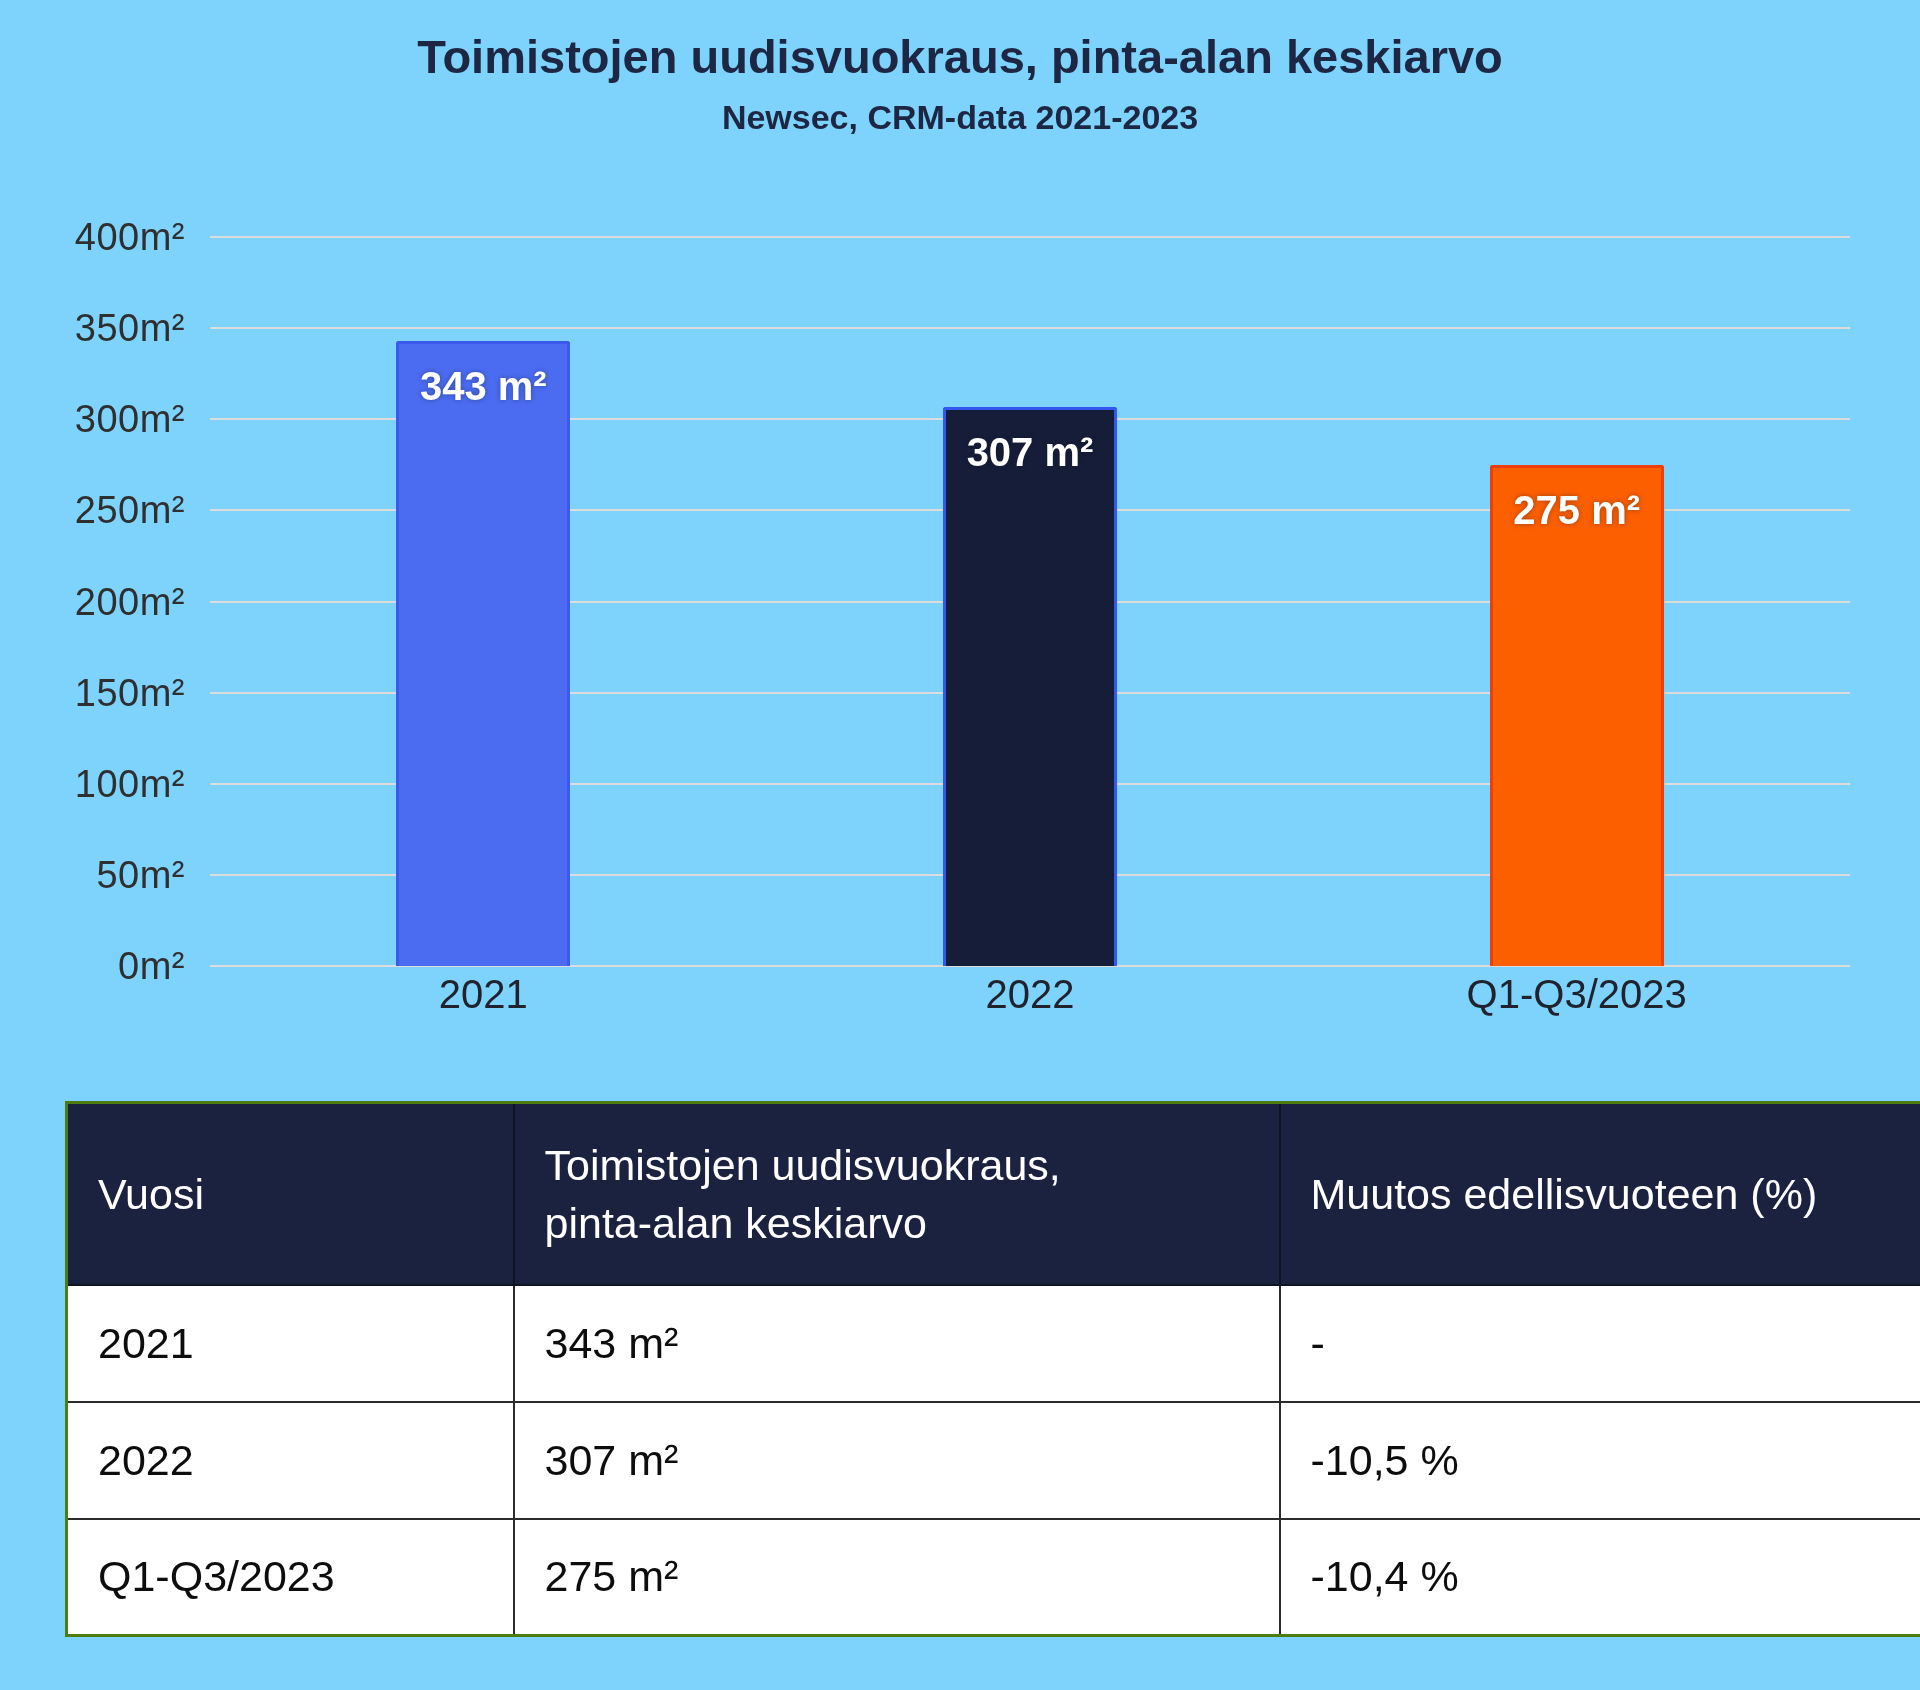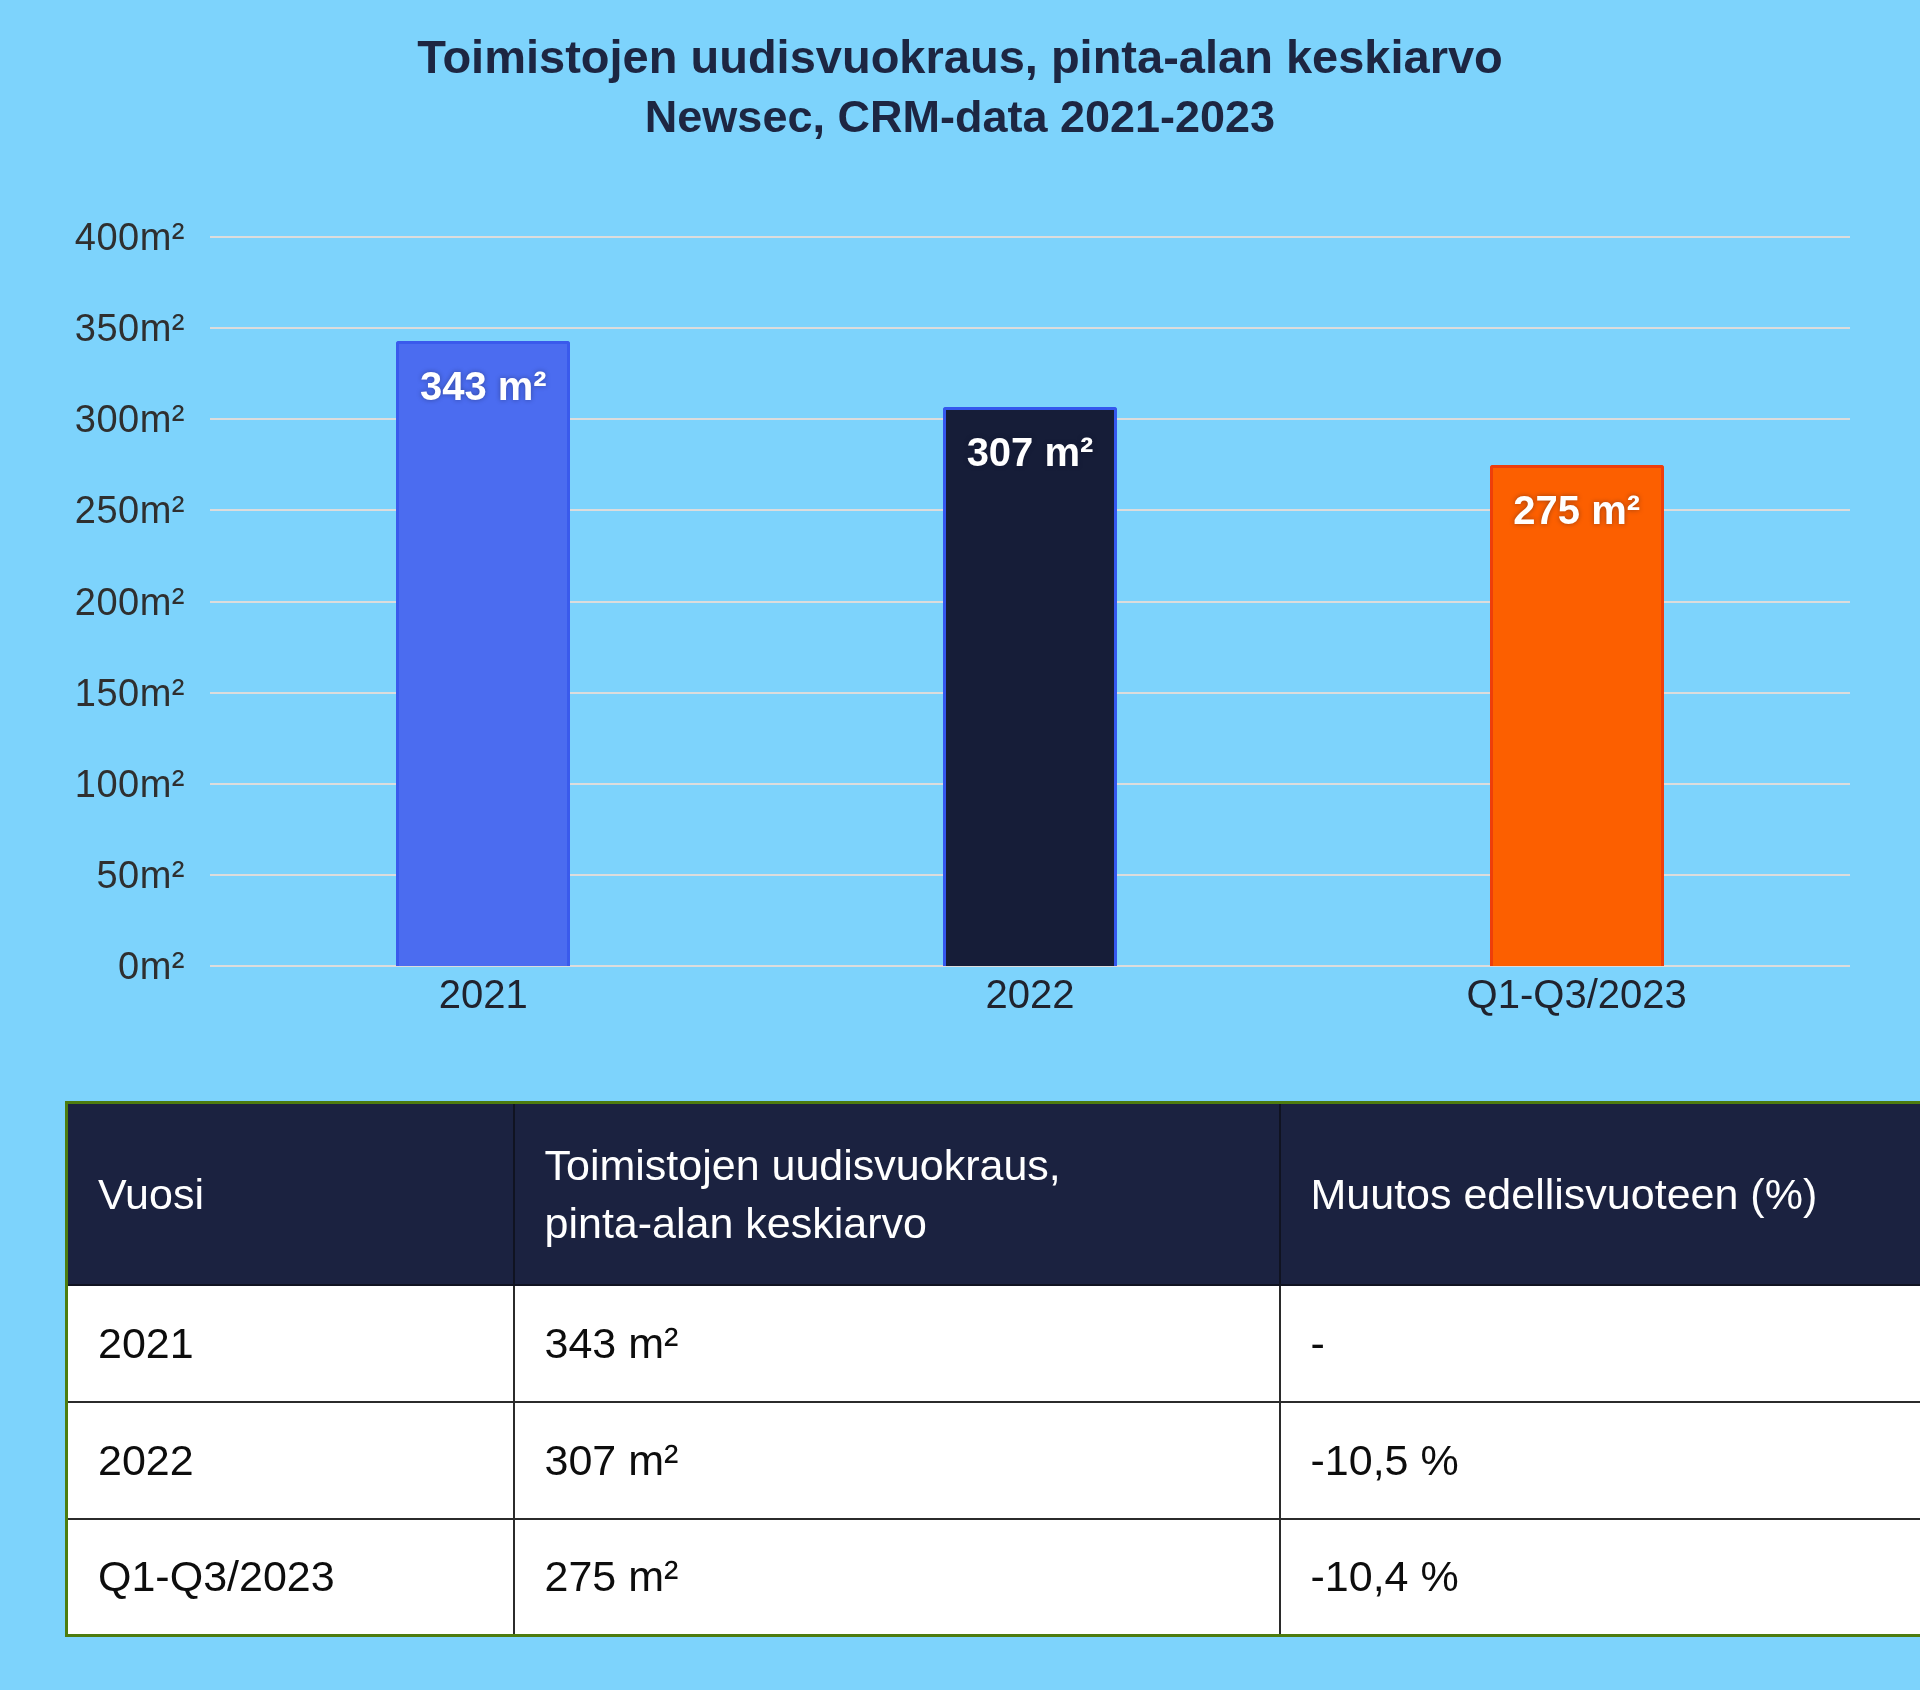--- a/index.html
+++ b/index.html
@@ -2,21 +2,21 @@
 <html style="--header-bg: #1b2240; --header-fg: #ffffff;"><head>
 <meta charset="utf-8">
 <style>
   html,body { margin:0; padding:0; background:#ffffff; font-family:"Liberation Sans", sans-serif; }
   .canvas { position:relative; width:1920px; height:1690px; background:#7dd3fc; overflow:hidden; }
 
   
   .titles { position:absolute; top:26px; left:0; width:100%; text-align:center;
             color:#1d2642; font-weight:700; }
   .title-l1 { font-size:47px; line-height:62px; }
-  .title-l2 { font-size:45px; line-height:58px; }
+  .title-l2 { font-size:34px; line-height:58px; }
 
   
   #yaxis { position:absolute; left:0; top:237px; width:185px; height:729px; }
   .ytick { position:absolute; right:0; width:100%; text-align:right;
            transform:translateY(50%); font-size:38px; font-weight:500; color:#2f2f2f;
            letter-spacing:0.5px;padding-left:33px; }
   #plot  { position:absolute; left:210px; top:237px; width:1640px; height:729px; }
   .gridline { position:absolute; left:0; width:100%; height:2px; background:#dcdcdc; }
   .bar { position:absolute; bottom:0; width:174px; box-sizing:border-box;
          transform:translateX(-50%); border-style:solid; border-width:3px;

